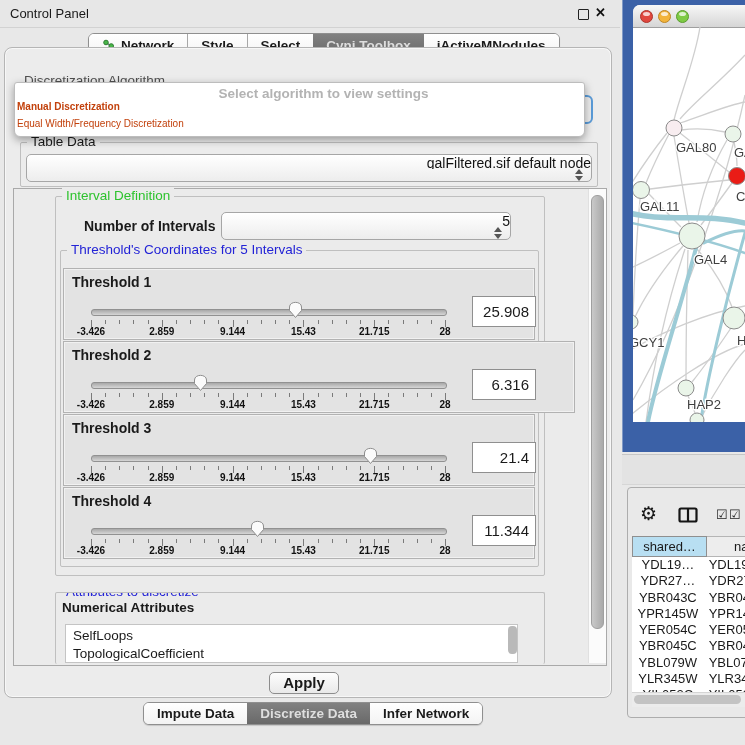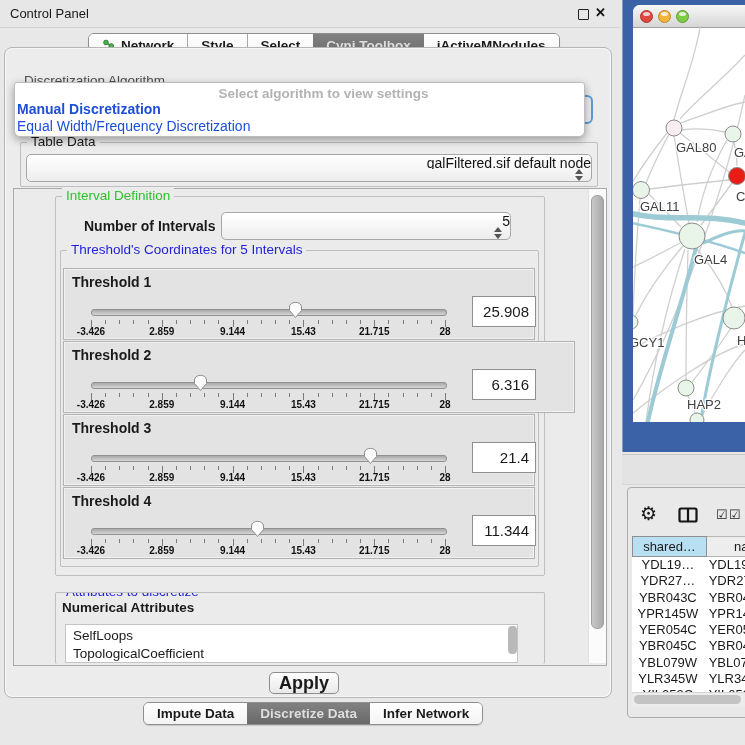--- a/index.html
+++ b/index.html
@@ -21,21 +21,21 @@
   .tab.sel{background:linear-gradient(#818181,#696969);color:#dedede;border-left:none;}
   .tab.sel + .tab{border-left:none;}
   .netic{margin-right:6px;}
   
   #main-panel{left:4px;top:47px;width:606px;height:649px;background:#ececec;border:1px solid #b5b5b5;border-radius:8px;box-shadow:inset 0 0 0 1px rgba(255,255,255,.6);}
   #disc-algo-label{left:24px;top:73px;font-size:13.5px;color:#4f4f4f;}
   #combo-remnant{left:556px;top:95px;width:33px;height:25px;border:2px solid #5a9bd8;border-radius:6px;background:#ededed;}
   
   #algo-popup{left:14px;top:82px;width:569px;height:53px;background:#ffffff;border:1px solid #bdbdbd;border-radius:3px 3px 6px 6px;box-shadow:0 3px 8px rgba(0,0,0,.35);z-index:50;}
   #algo-prompt{left:0;top:3px;width:100%;text-align:center;color:#b3b3b3;font-weight:600;font-size:13.5px;padding-left:24px;}
-  .popup-item{left:2px;width:560px;font-size:14px;color:#1d4ed8;white-space:nowrap;}
+  .popup-item{left:2px;width:560px;font-size:10px;color:#c2410c;white-space:nowrap;}
   
   .group{border:1px solid #bfbfbf;border-radius:2px;}
   .legend{position:absolute;top:-9px;left:6px;padding:0 4px;font-size:13.5px;background:#ececec;white-space:nowrap;}
   .legend.on-scroll{background:#ebebeb;}
   .legend.green{color:#2dc32d;}
   .legend.blue{color:#2323d6;}
   #table-data-group{left:20px;top:142px;width:576px;height:43px;}
   .combo{background:linear-gradient(#ffffff,#ededed);border:1px solid #a6a6a6;border-radius:5px;display:flex;align-items:flex-end;flex-direction:column;}
   .combo-text{padding-left:9px;font-size:14px;color:#111;flex:1;white-space:nowrap;overflow:hidden;}
   .spinner{width:9px;margin-right:8px;display:flex;flex-direction:column;align-items:center;gap:2px;}
@@ -58,21 +58,21 @@
   .tick{position:absolute;top:0;width:1px;background:#7a7a7a;}
   .ticklabel{position:absolute;top:57px;transform:translateX(-50%);font-size:10px;font-weight:bold;color:#111;white-space:nowrap;}
   .valbox{position:absolute;left:408px;top:27px;width:56px;height:29px;background:#fff;border:1px solid #8f8f8f;font-size:15px;text-align:right;line-height:29px;padding-right:6px;}
   
   #attrs-group{left:55px;top:592px;width:488px;height:71px;border-bottom:none;overflow:hidden;}
   #num-attrs-label{left:62px;top:600px;font-weight:bold;font-size:13.5px;}
   #attr-list{left:65px;top:624px;width:453px;height:39px;background:#fff;border:1px solid #c4c4c4;overflow:hidden;padding-top:2px;box-sizing:border-box;}
   .attr-item{padding-left:7px;font-size:13.5px;line-height:17.5px;white-space:nowrap;}
   #attr-thumb{left:508px;top:626px;width:9px;height:28px;background:#b9b9b9;border-radius:4px;}
   
-  #apply-btn{left:269px;top:672px;width:68px;height:20px;background:linear-gradient(#fdfdfd,#e9e9e9);border:1px solid #8d8d8d;border-radius:5px;text-align:center;line-height:20px;font-size:18px;font-weight:600;}
+  #apply-btn{left:269px;top:672px;width:68px;height:20px;background:linear-gradient(#fdfdfd,#e9e9e9);border:1px solid #8d8d8d;border-radius:5px;text-align:center;line-height:20px;font-size:15px;font-weight:600;}
   
   #net-frame{left:622px;top:0;width:123px;height:452px;background:#3b61a7;border-left:1px solid #8099c5;}
   #net-window{left:633px;top:5px;width:112px;height:417px;background:#fff;border-radius:7px 0 0 0;}
   #net-titlebar{left:633px;top:5px;width:112px;height:22px;background:linear-gradient(#f7f7f7,#d6d6d6);border-bottom:1px solid #9f9f9f;border-radius:7px 0 0 0;}
   .light{position:absolute;top:5px;width:13px;height:13px;border-radius:50%;box-sizing:border-box;}
   .light::after{content:"";position:absolute;left:2px;top:1px;width:7px;height:4px;border-radius:50%;background:rgba(255,255,255,.75);}
   #light-red{left:7px;background:#e0473e;border:1px solid #ad352c;}
   #light-yellow{left:25px;background:#f2b43c;border:1px solid #bd8626;}
   #light-green{left:43px;background:#7ecb45;border:1px solid #5a9c2f;}
   #net-canvas{left:633px;top:27px;width:112px;height:395px;overflow:hidden;}

